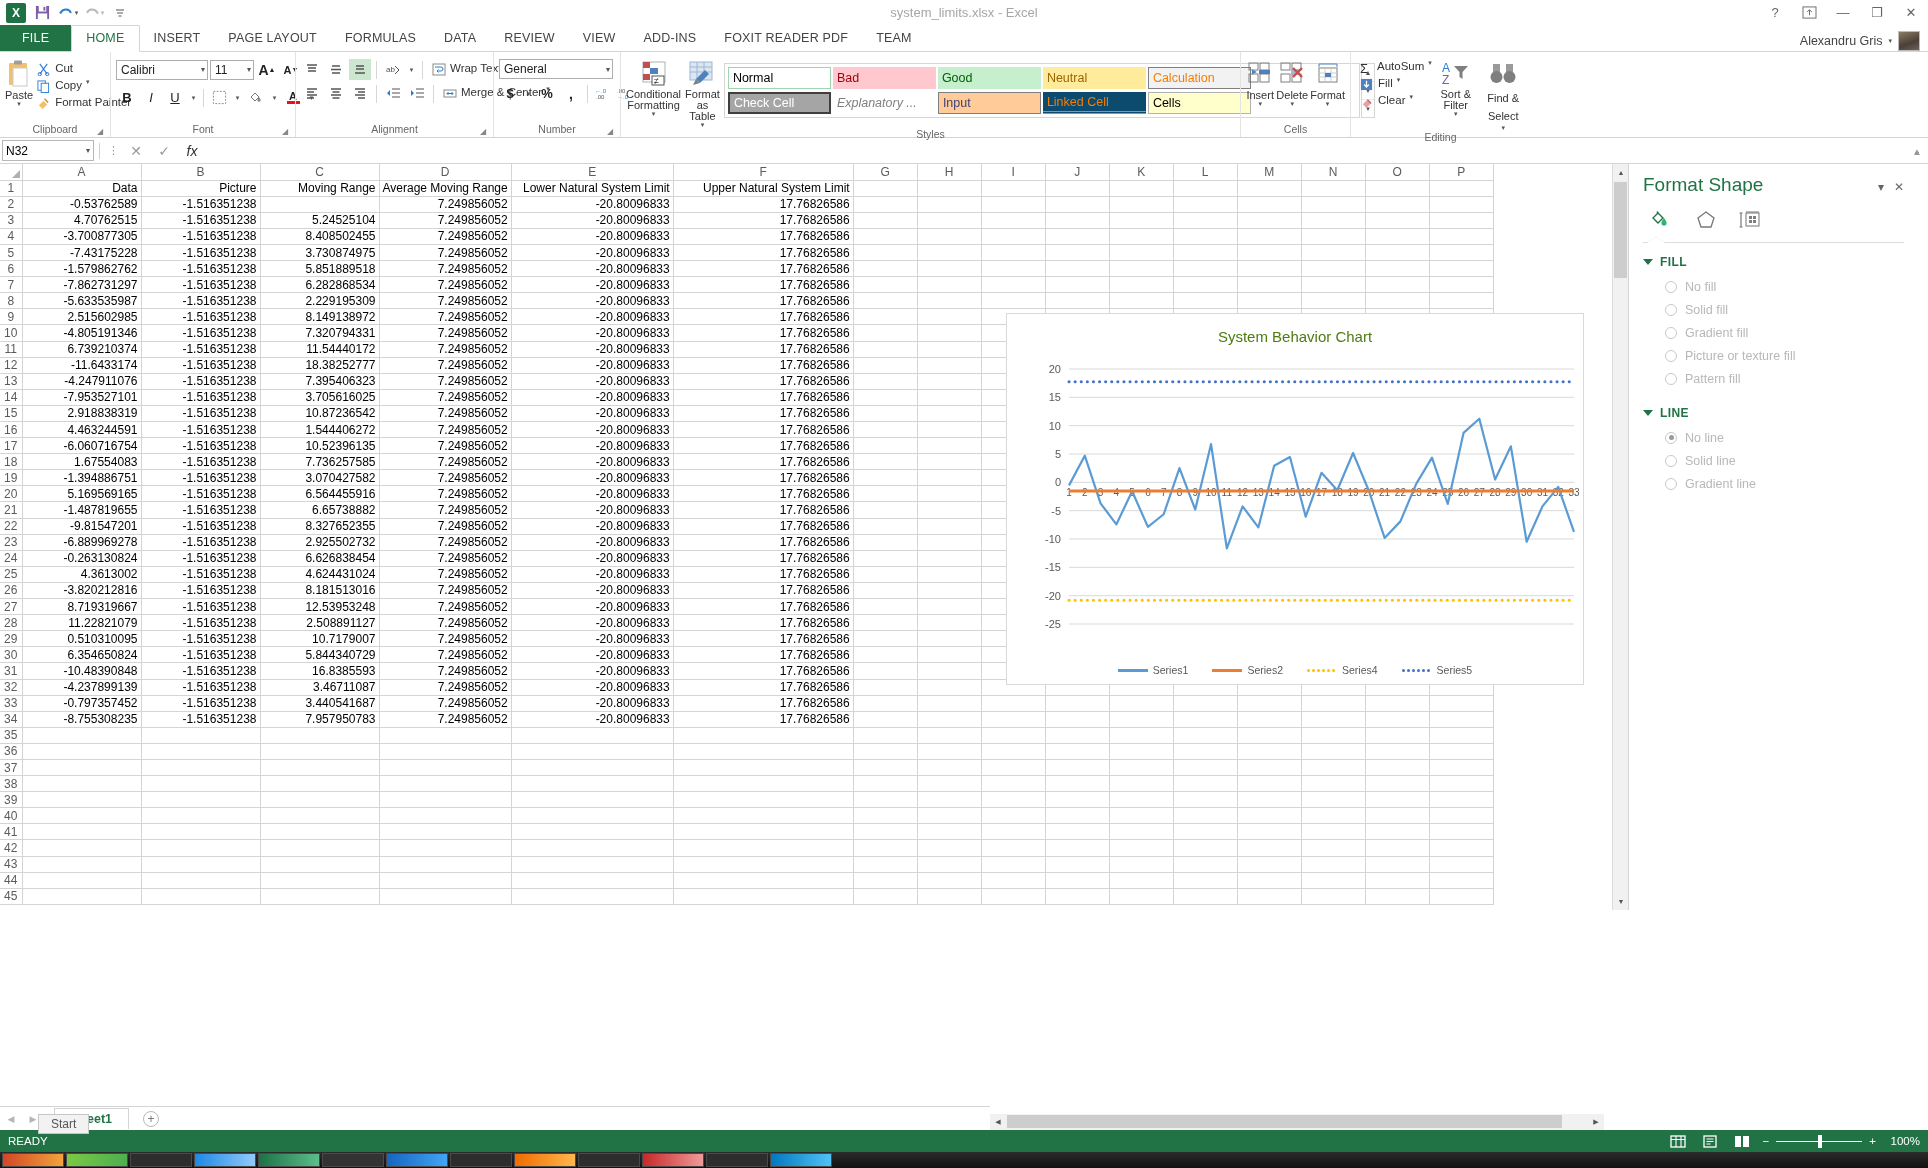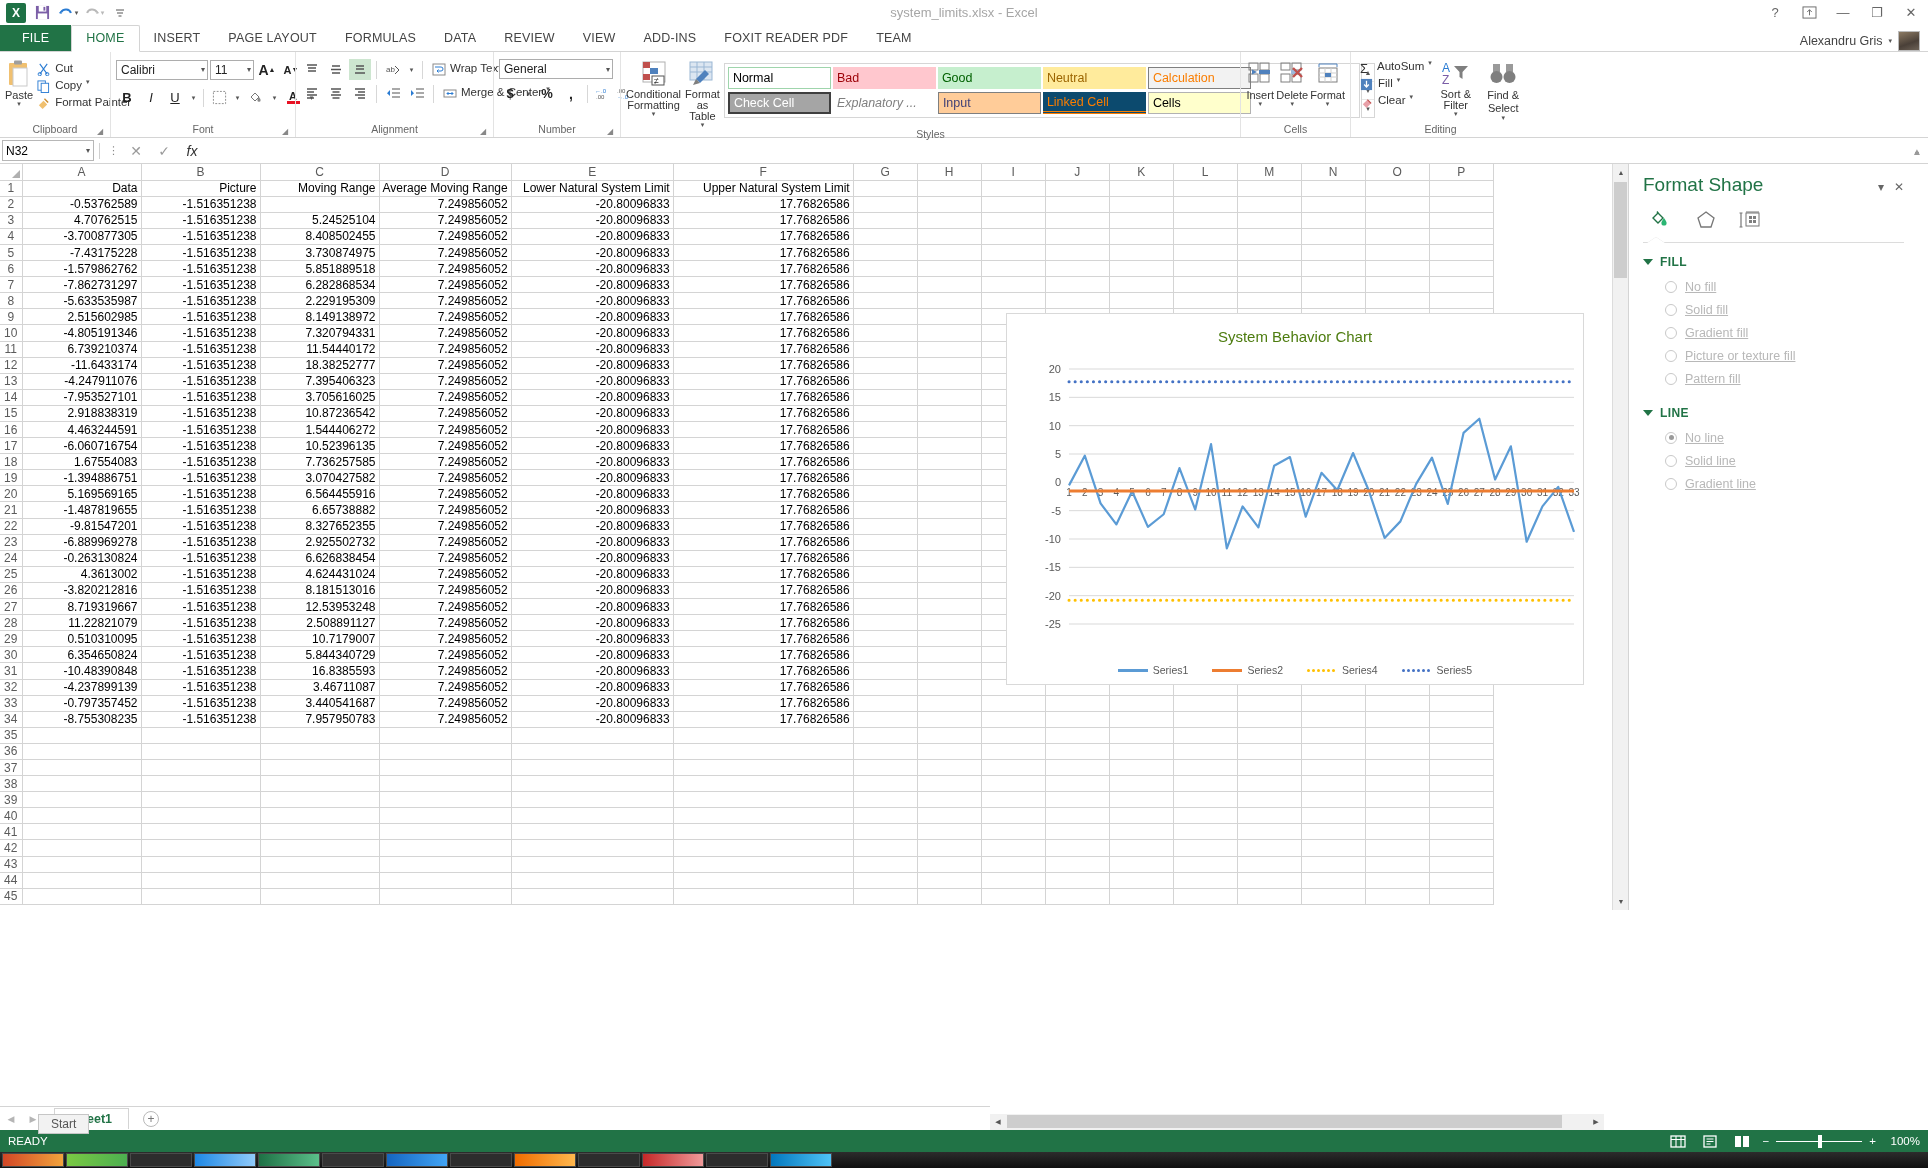--- a/index.html
+++ b/index.html
@@ -118,21 +118,21 @@
   .tp-section { font-size:12px; font-weight:bold; color:#217346; letter-spacing:.4px;
     display:flex; align-items:center; gap:7px; margin:10px 0 6px; cursor:pointer; }
   .tri-d { width:0;height:0;border-left:5px solid transparent;border-right:5px solid transparent;
     border-top:6px solid #217346; }
   .radio-row { display:flex; align-items:center; gap:8px; padding:4.5px 0 4.5px 22px;
     font-size:12.5px; color:#b8b8b8; cursor:pointer; }
   .radio { width:12px; height:12px; border:1px solid #c9c9c9; border-radius:50%; background:#fff;
     flex:none; position:relative; }
   .radio.sel::after { content:""; position:absolute; left:2.5px; top:2.5px; width:5px; height:5px;
     border-radius:50%; background:#9a9a9a; }
-  .u { text-decoration:underline; }
+  .u { }
 
   
   .vscroll { position:absolute; right:300px; top:164px; width:16px; height:746px; background:#f1f1f1;
     border-left:1px solid #dcdcdc; }
   .vscroll .thumb { position:absolute; left:1px; top:18px; width:13px; height:96px; background:#cdcdcd; }
   .vscroll .ar { position:absolute; left:0; width:16px; height:17px; display:flex; align-items:center;
     justify-content:center; font-size:7px; color:#555; cursor:pointer; }
   .hscroll { position:absolute; left:990px; bottom:38px; width:614px; height:16px; background:#f1f1f1; }
   .hscroll .thumb { position:absolute; left:17px; top:1px; width:555px; height:13px; background:#cdcdcd; }
   .hscroll .ar { position:absolute; top:0; width:16px; height:16px; display:flex; align-items:center;
@@ -640,21 +640,21 @@
       </div>
       <div class="big-btn" style="width:44px">
         <span class="ic">
           <svg width="30" height="28" viewBox="0 0 30 28">
               <rect x="5" y="4" width="7" height="8" fill="#9a9a9a"></rect>
               <rect x="18" y="4" width="7" height="8" fill="#9a9a9a"></rect>
               <circle cx="8.5" cy="17" r="6" fill="#7f7f7f"></circle>
               <circle cx="21.5" cy="17" r="6" fill="#7f7f7f"></circle>
             </svg>
         </span>
-        <span style="line-height:13px;text-align:center">Find &amp; Select</span>
+        <span style="line-height:18px;text-align:center">Find &amp; Select</span>
         <span class="caret">▾</span>
       </div>
     </div>
     <div class="rgroup-label">Editing</div>
   </div>
 </div>
 <div class="ribbon-collapse">▲</div>
 
 <div class="formulabar">
   <div class="namebox">

